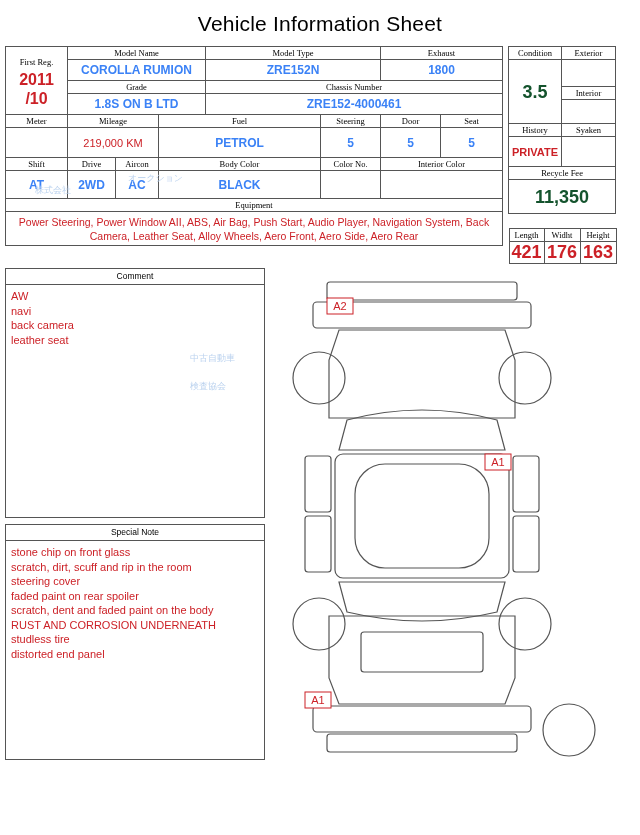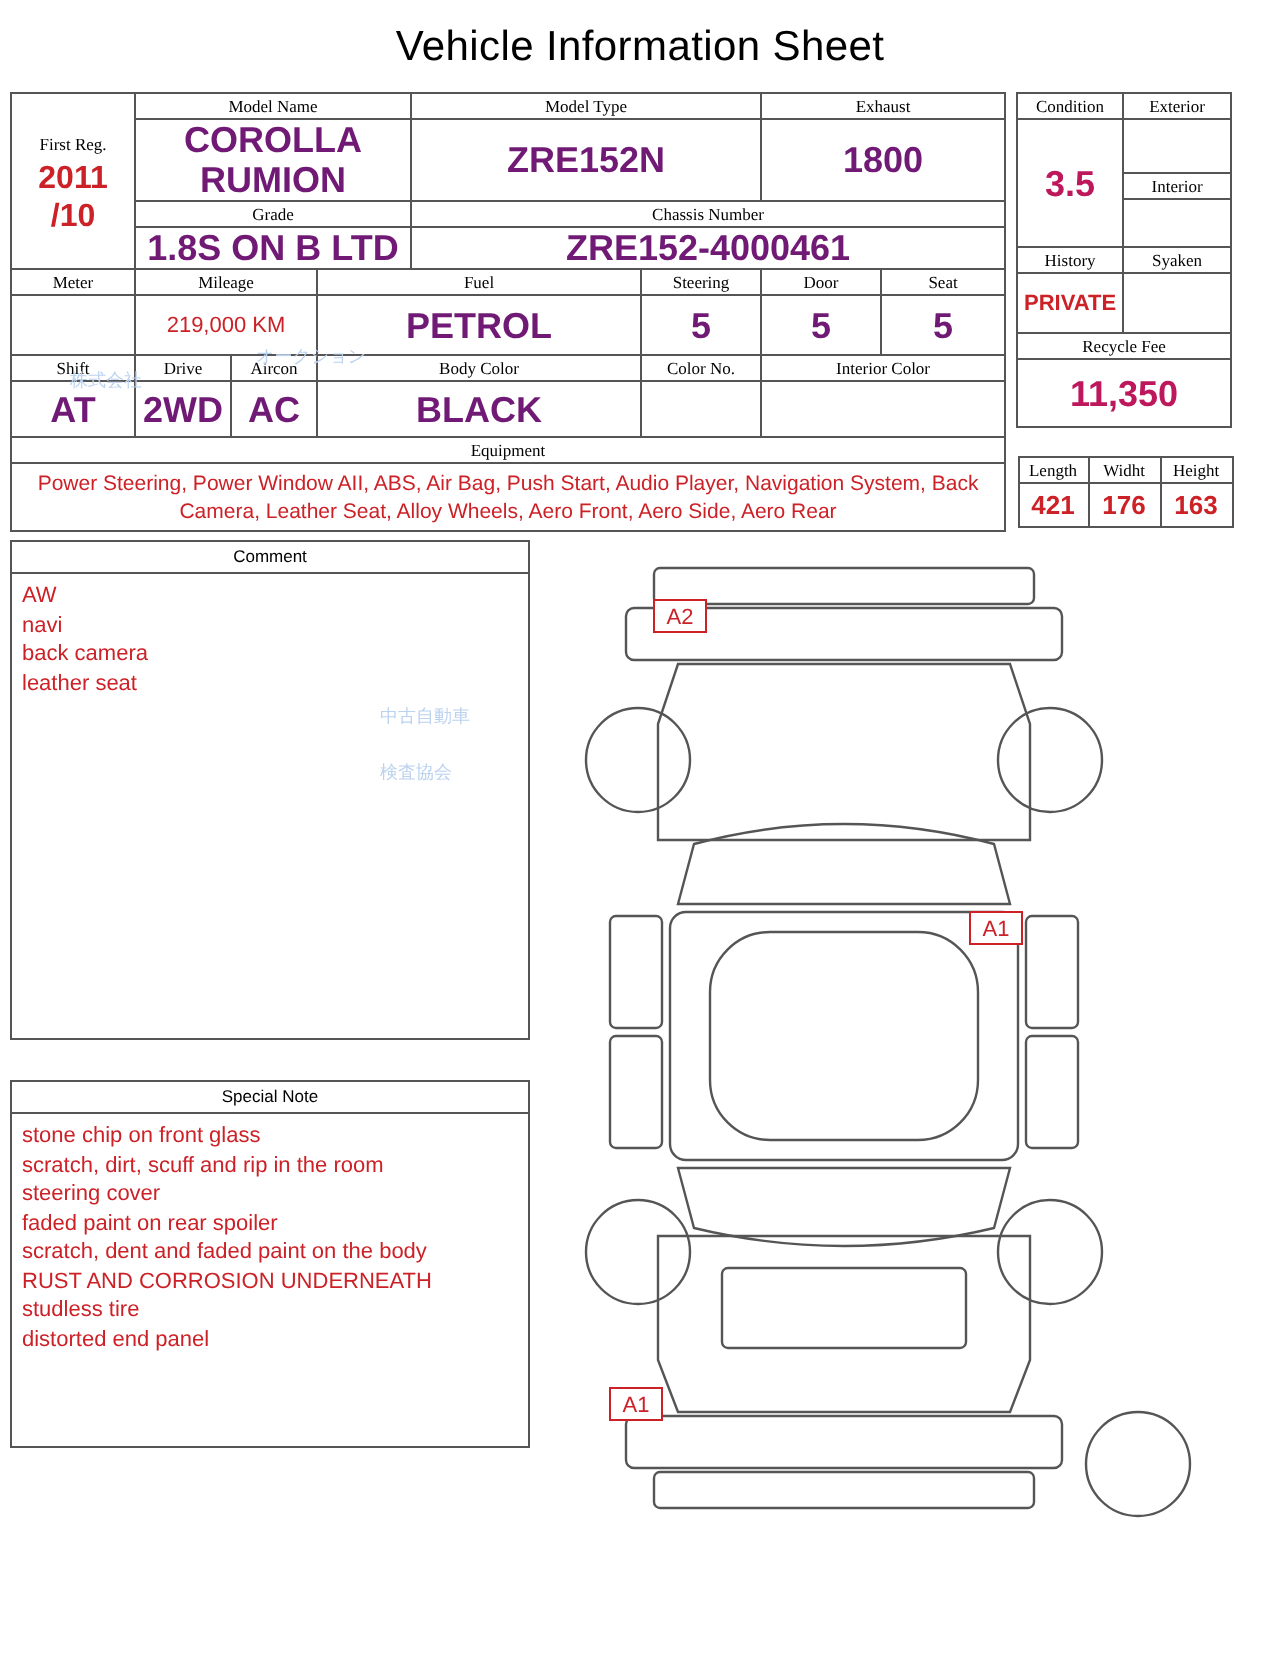--- a/index.html
+++ b/index.html
@@ -42,42 +42,42 @@
     text-align: center;
   }
   .lbl {
     font-size: 8.5px;
     color: #000;
     line-height: 12px;
     padding: 2px 1px;
     font-family: Liberation Serif, serif;
   }
   .val {
-    color: #701a75;
-    font-size: 18px;
+    color: #3b82f6;
+    font-size: 12px;
     font-weight: bold;
     line-height: 20px;
     padding: 2px 2px;
   }
   .val-sm {
     color: #cc2127;
     font-size: 11px;
     font-weight: bold;
     line-height: 16px;
     padding: 2px;
   }
   .val-big {
-    color: #be185d;
+    color: #14532d;
     font-size: 18px;
     font-weight: bold;
     line-height: 22px;
   }
   .val-mid {
     color: #cc2127;
-    font-size: 13px;
+    font-size: 18px;
     font-weight: bold;
   }
   .mileage {
     color: #cc2127;
     font-size: 11px;
     font-weight: normal;
   }
   .reg-year {
     color: #cc2127;
     font-size: 16px;
@@ -125,21 +125,21 @@
   }
   .box-body {
     color: #cc2127;
     font-size: 11px;
     line-height: 14.5px;
     text-align: left;
     padding: 4px 5px;
     white-space: pre-line;
   }
   .comment-box { height: 250px; }
-  .note-box { height: 184px; margin-top: 20px; }
+  .note-box { height: 236px; margin-top: 6px; }
 
   .footer {
     position: absolute;
     left: 18px;
     right: 18px;
     bottom: 4px;
     border-top: 1px solid #555;
     text-align: center;
     font-size: 8.5px;
     color: #cc2127;

